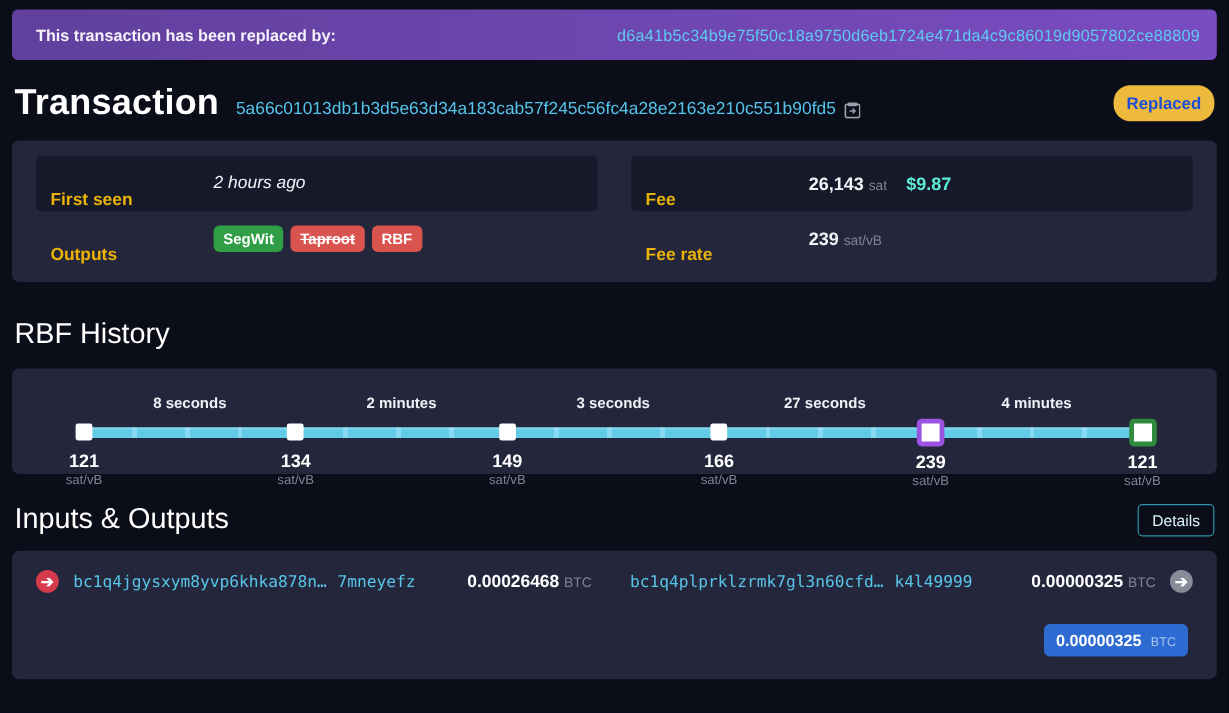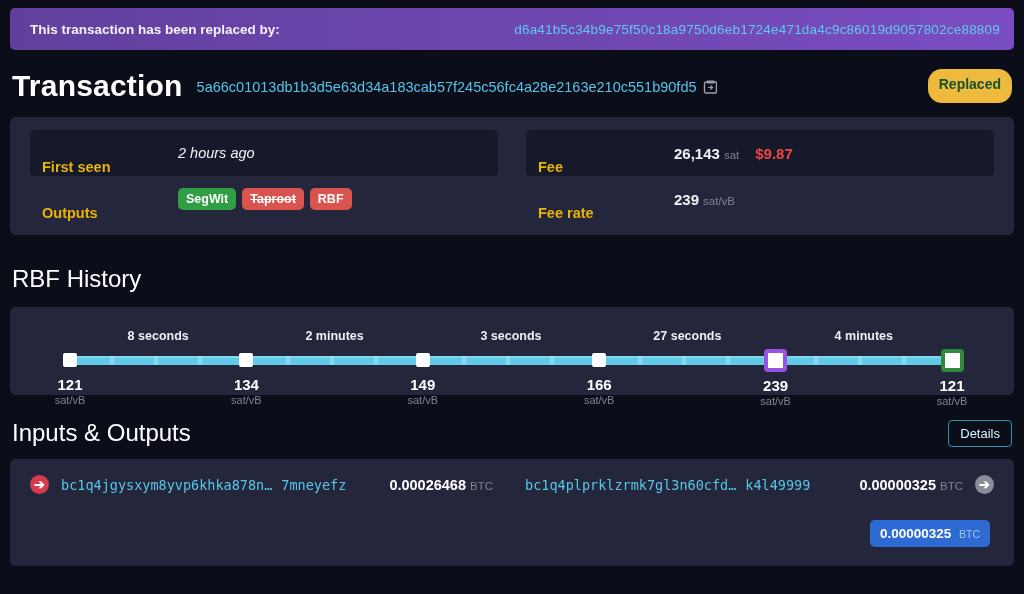--- a/index.html
+++ b/index.html
@@ -18,48 +18,48 @@
     border-radius: 5px;
     background: linear-gradient(to right, #61409d, #7a4cc1);
     display: flex; align-items: center; justify-content: space-between;
     padding: 0 14px 0 20px;
     margin-bottom: 13px;
   }
   .banner-msg { font-size: 13.5px; font-weight: 700; color: #f4f1fa; }
   .banner-link { font-size: 13.5px; color: #5fc9ee; text-decoration: none; letter-spacing: .2px; cursor: pointer; }
 
   
-  .tx-header { display: flex; padding: 6px 2px 14px 2px; }
+  .tx-header { display: flex; align-items: center; padding: 6px 2px 14px 2px; }
   .tx-title { font-size: 30px; font-weight: 700; letter-spacing: .2px; }
   .tx-id { font-size: 14.5px; color: #55c4e8; margin-left: 14px; margin-top: 10px; text-decoration: none; cursor: pointer; }
   .copy-icon { margin-left: 6px; margin-top: 10px; cursor: pointer; display: inline-flex; }
   .spacer { flex: 1; }
   .status-badge {
-    background: #edba3d; color: #14532d;
+    background: #edba3d; color: #1d4ed8;
     font-size: 14px; font-weight: 700;
     padding: 7px 11px; border-radius: 14px;
   }
 
   
   .details-box {
     background: #24273c; border-radius: 6px;
     padding: 13px 20px; margin-bottom: 28px;
     display: grid; grid-template-columns: 1fr 1fr; column-gap: 28px;
   }
   .detail-row {
     display: flex; align-items: center;
     height: 46px; border-radius: 4px; padding: 0 12px;
   }
   .detail-row.striped { background: #16192a; }
   .detail-label { width: 136px; min-width: 136px; font-size: 14.5px; font-weight: 700; color: #eab308; margin-top: 28px; }
   .detail-value { font-size: 14.5px; color: #f2f3f7; }
   .italic { font-style: italic; }
   .unit { font-size: 11.5px; color: #7e8494; margin-left: 4px; font-weight: 400; }
   .bold-val { font-weight: 700; font-size: 15px; }
-  .fiat { color: #ef4444; font-weight: 700; font-size: 15px; margin-left: 16px; }
+  .fiat { color: #5eead4; font-weight: 700; font-size: 15px; margin-left: 16px; }
   .feature-badges { display: flex; gap: 6px; }
   .fbadge {
     font-size: 12.5px; font-weight: 700; color: #ffffff;
     padding: 4px 8px; border-radius: 5px;
   }
   .fbadge.green { background: #2f9e44; }
   .fbadge.red { background: #d9534f; }
   .strike { text-decoration: line-through; }
 
   

